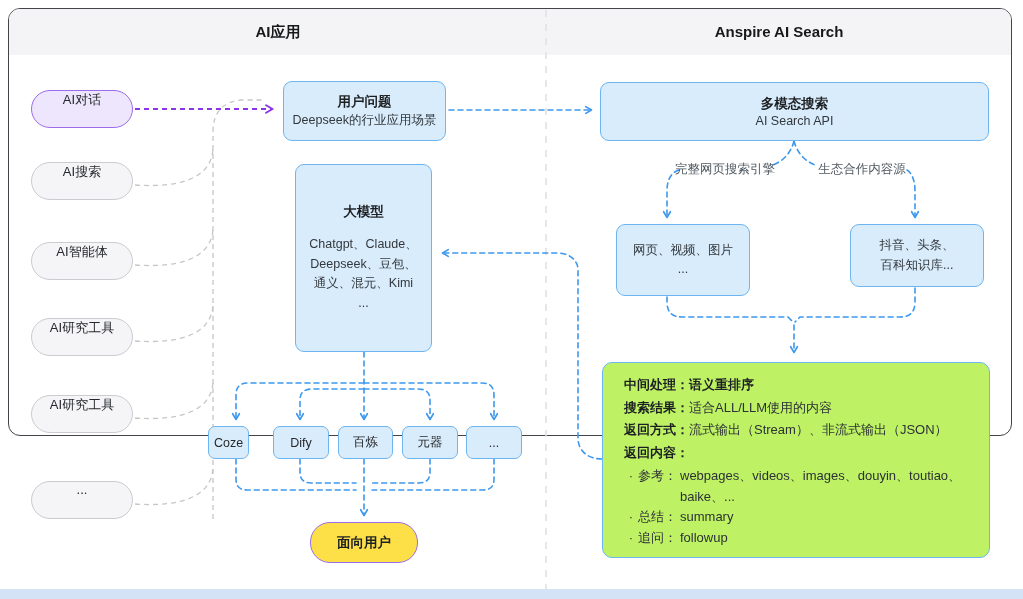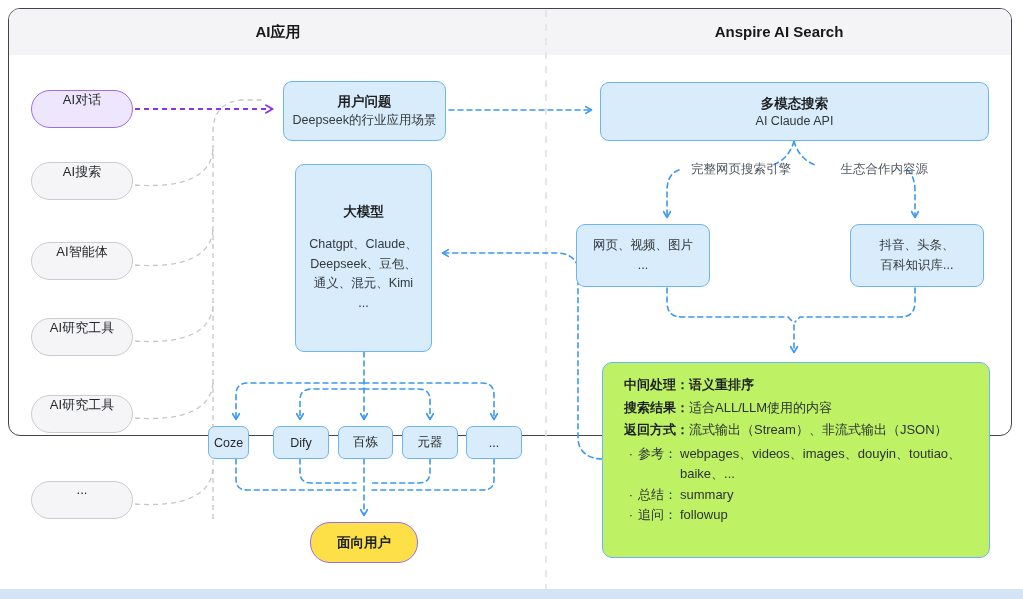--- a/index.html
+++ b/index.html
@@ -24,21 +24,21 @@
         color:#33383d;box-sizing:border-box;text-align:center}
   .btitle{font-weight:700;font-size:13.5px;color:#1d2023}
   .bsub{font-size:12.5px;margin-top:1px;color:#33383d}
   .bline{font-size:12.5px;line-height:19.5px;color:#33383d}
   .pbox{position:absolute;top:426px;height:33px;background:#d9ecfb;border:1.4px solid #6db6f1;
         border-radius:7px;display:flex;align-items:center;justify-content:center;
         font-size:12.5px;color:#26282b;box-sizing:border-box}
   .touser{position:absolute;left:310px;top:522px;width:108px;height:41px;border-radius:20px;
         background:#fde047;border:1.4px solid #9c6ceb;display:flex;align-items:center;
         justify-content:center;font-weight:700;font-size:13.5px;color:#1d2023;box-sizing:border-box}
-  .branch-label{position:absolute;top:161px;width:132px;text-align:right;font-size:12.5px;color:#4e575f}
+  .branch-label{position:absolute;top:161px;width:132px;text-align:center;font-size:12.5px;color:#4e575f}
   .resultbox{position:absolute;left:602px;top:362px;width:388px;height:196px;background:#bef264;
         border:1.4px solid #6db6f1;border-radius:10px;box-sizing:border-box;
         padding:11px 12px 0 21px;color:#2c3136;font-size:13px}
   .rrow{line-height:22.5px;white-space:nowrap}
   .rlabel{font-weight:700;color:#1d2023}
   .rvalue{color:#2c3136}
   .rvalue.bold{font-weight:700;color:#1d2023}
   .rbullets{margin-top:2px}
   .rbullet{display:flex;line-height:20.5px}
   .bmark{width:14px;text-align:center;flex:none}
@@ -153,45 +153,48 @@
     <div class="pbox" style="left:466px;width:56px">
         <span>...</span>
       </div>
 
     <div class="touser">
         <span>面向用户</span>
       </div>
 
     <div class="bluebox" style="left:600px;top:82px;width:389px;height:59px">
       <div class="btitle">多模态搜索</div>
-      <div class="bsub">AI Claude API</div>
+      <div class="bsub">AI Search API</div>
     </div>
 
     <div class="branch-label" style="left:659px">完整网页搜索引擎</div>
     <div class="branch-label" style="left:796px">生态合作内容源</div>
 
-    <div class="bluebox" style="left:576px;top:224px;width:134px;height:63px">
+    <div class="bluebox" style="left:616px;top:224px;width:134px;height:72px">
       <div class="bline">网页、视频、图片</div>
       <div class="bline">...</div>
     </div>
 
     <div class="bluebox" style="left:850px;top:224px;width:134px;height:63px">
       <div class="bline">抖音、头条、</div>
       <div class="bline">百科知识库...</div>
     </div>
 
     <div class="resultbox">
       <div class="rrow">
         <span class="rlabel">中间处理：</span><span class="rvalue bold">语义重排序</span>
       </div>
       <div class="rrow">
         <span class="rlabel">搜索结果：</span><span class="rvalue">适合ALL/LLM使用的内容</span>
       </div>
       <div class="rrow">
         <span class="rlabel">返回方式：</span><span class="rvalue">流式输出（Stream）、非流式输出（JSON）</span>
+      </div>
+      <div class="rrow">
+        <span class="rlabel">返回内容：</span><span class="rvalue"></span>
       </div>
       <div class="rbullets">
         <div class="rbullet">
           <span class="bmark">·</span>
           <span class="blabel">参考：</span>
           <span class="bvalue"><span>webpages、videos、images、douyin、toutiao、</span><span class="bline2">baike、...</span></span>
         </div>
         <div class="rbullet">
           <span class="bmark">·</span>
           <span class="blabel">总结：</span>

